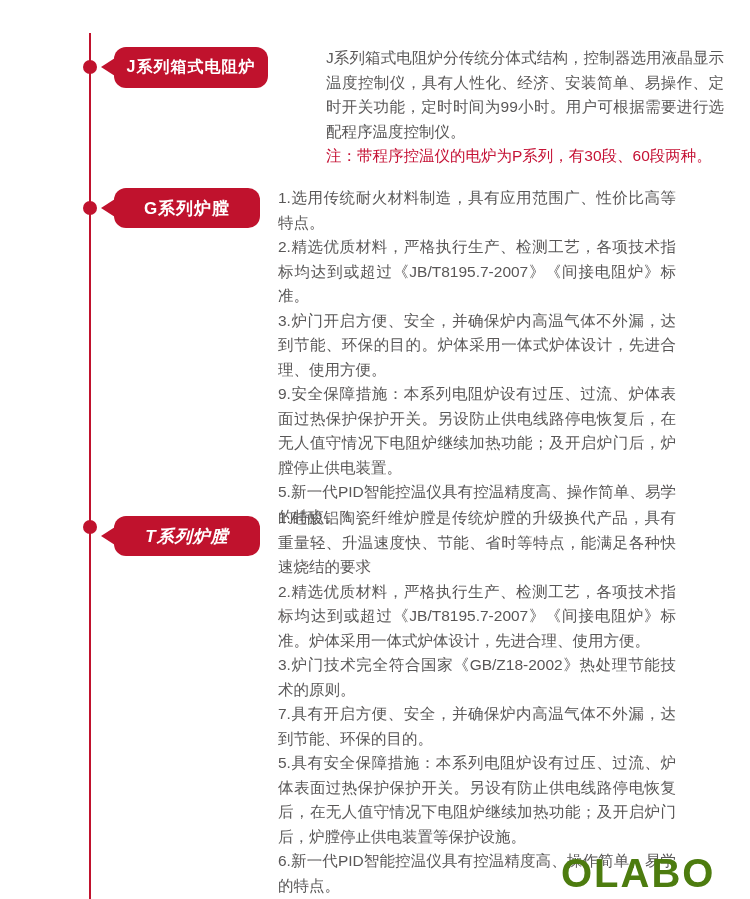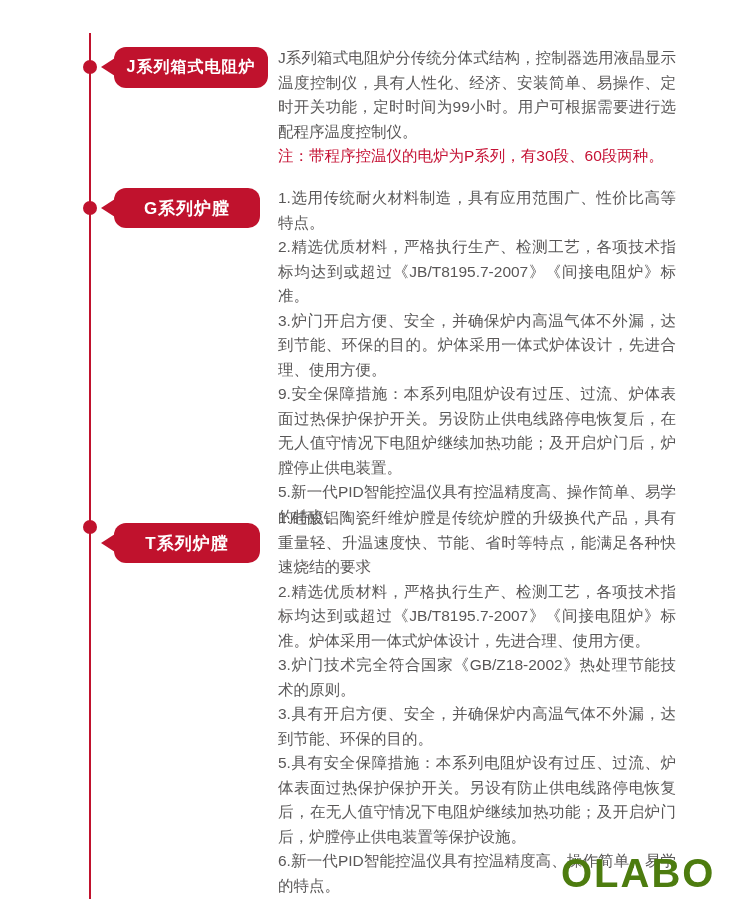--- a/index.html
+++ b/index.html
@@ -87,21 +87,21 @@
 <div class="page">
 
   <div class="rail"></div>
 
   <section class="block" style="top:46px;">
     <span class="dot" style="top:14px;"></span>
     <div class="tag tag-j" style="top:1px;">
       <span class="arrow"></span>
       <span>J系列箱式电阻炉</span>
     </div>
-    <div class="text-col" style="top:0;">
+    <div class="text-col" style="top:0;margin-left:48px;">
       <p class="para">J系列箱式电阻炉分传统分体式结构，控制器选用液晶显示温度控制仪，具有人性化、经济、安装简单、易操作、定时开关功能，定时时间为99小时。用户可根据需要进行选配程序温度控制仪。</p>
       <p class="para note">注：带程序控温仪的电炉为P系列，有30段、60段两种。</p>
     </div>
   </section>
 
   <section class="block" style="top:186px;">
     <span class="dot" style="top:15px;"></span>
     <div class="tag tag-s" style="top:2px;">
       <span class="arrow"></span>
       <span>G系列炉膛</span>
@@ -110,29 +110,29 @@
       <p class="para">1.选用传统耐火材料制造，具有应用范围广、性价比高等特点。</p>
       <p class="para">2.精选优质材料，严格执行生产、检测工艺，各项技术指标均达到或超过《JB/T8195.7-2007》《间接电阻炉》标准。</p>
       <p class="para">3.炉门开启方便、安全，并确保炉内高温气体不外漏，达到节能、环保的目的。炉体采用一体式炉体设计，先进合理、使用方便。</p>
       <p class="para">9.安全保障措施：本系列电阻炉设有过压、过流、炉体表面过热保护保护开关。另设防止供电线路停电恢复后，在无人值守情况下电阻炉继续加热功能；及开启炉门后，炉膛停止供电装置。</p>
       <p class="para">5.新一代PID智能控温仪具有控温精度高、操作简单、易学的特点。</p>
     </div>
   </section>
 
   <section class="block" style="top:506px;">
     <span class="dot" style="top:14px;"></span>
-    <div class="tag tag-s" style="top:17px;">
+    <div class="tag tag-s" style="top:10px;font-style:italic;">
       <span class="arrow"></span>
       <span>T系列炉膛</span>
     </div>
     <div class="text-col" style="top:0;">
       <p class="para">1.硅酸铝陶瓷纤维炉膛是传统炉膛的升级换代产品，具有重量轻、升温速度快、节能、省时等特点，能满足各种快速烧结的要求</p>
       <p class="para">2.精选优质材料，严格执行生产、检测工艺，各项技术指标均达到或超过《JB/T8195.7-2007》《间接电阻炉》标准。炉体采用一体式炉体设计，先进合理、使用方便。</p>
       <p class="para">3.炉门技术完全符合国家《GB/Z18-2002》热处理节能技术的原则。</p>
-      <p class="para">3.具有开启方便、安全，并确保炉内高温气体不外漏，达到节能、环保的目的。</p>
+      <p class="para">7.具有开启方便、安全，并确保炉内高温气体不外漏，达到节能、环保的目的。</p>
       <p class="para">5.具有安全保障措施：本系列电阻炉设有过压、过流、炉体表面过热保护保护开关。另设有防止供电线路停电恢复后，在无人值守情况下电阻炉继续加热功能；及开启炉门后，炉膛停止供电装置等保护设施。</p>
       <p class="para">6.新一代PID智能控温仪具有控温精度高、操作简单、易学的特点。</p>
     </div>
   </section>
 
   <div class="logo">OLABO</div>
 
 </div>
 
 </body></html>

